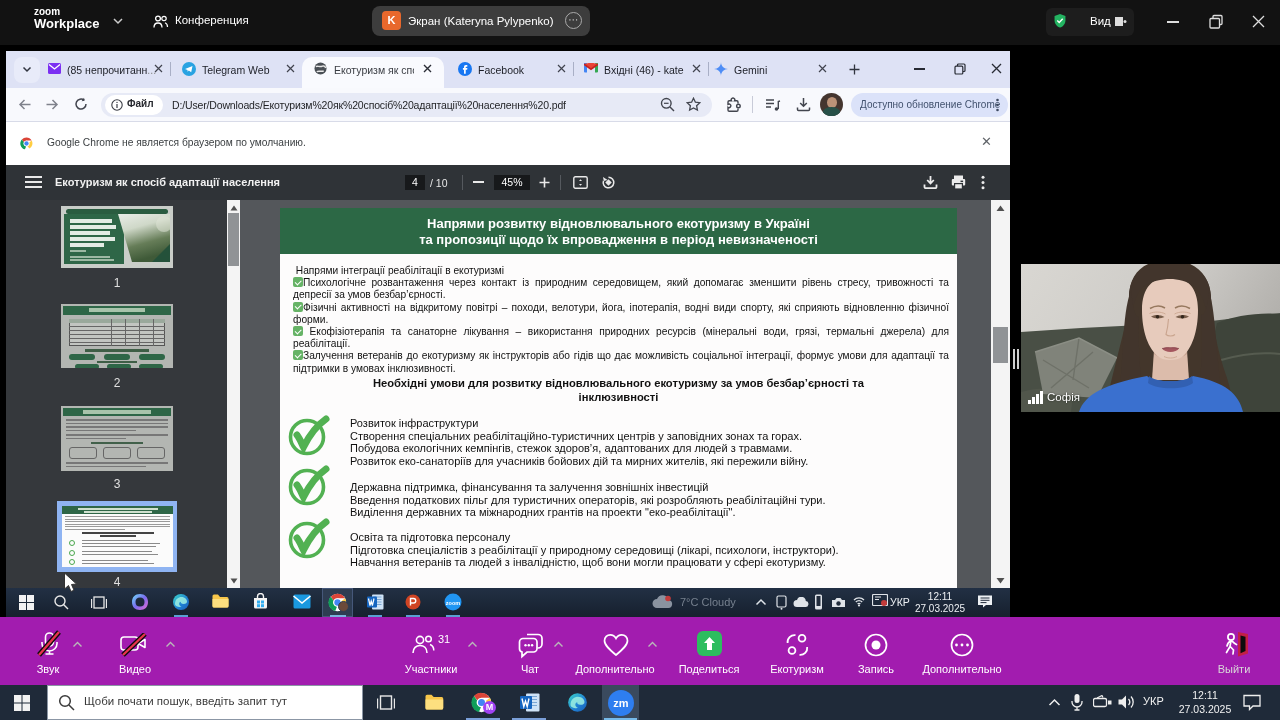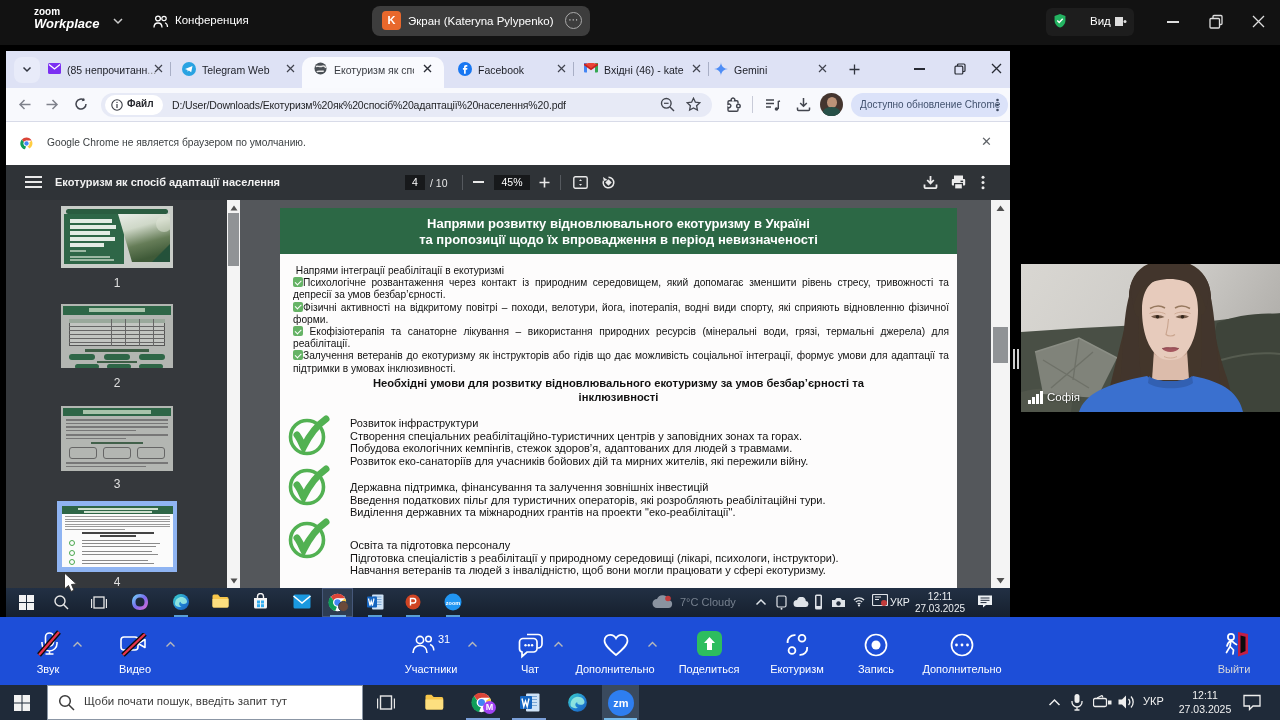--- a/index.html
+++ b/index.html
@@ -1,32 +1,32 @@
 <!DOCTYPE html>
 <html><head>
 <meta charset="utf-8">
 <style>
 * { margin:0; padding:0; box-sizing:border-box; }
 html,body { width:1280px; height:720px; background:#000; font-family:"Liberation Sans",sans-serif; overflow:hidden; }
 .a { position:absolute; }
 #topbar { left:0; top:0; width:1280px; height:45px; background:#121212; }
 #share { left:6px; top:51px; width:1004px; height:566px; background:#54575b; overflow:hidden; }
 #rpanel { left:1010px; top:45px; width:270px; height:572px; background:#000; }
-#zoombar { left:0; top:617px; width:1280px; height:68px; background:#1d4ed8; }
+#zoombar { left:0; top:617px; width:1280px; height:68px; background:#a21caf; }
 #ltask { left:0; top:685px; width:1280px; height:35px; background:#1f2a39; }
 .zlab { position:absolute; top:46px; color:#fff; font-size:11px; text-align:center; width:90px; }
 .chk { display:inline-block; width:10px; height:10px; background:#66b366; border-radius:2px; vertical-align:-1px; position:relative; }
 .chk:after { content:""; position:absolute; left:2px; top:2.5px; width:5px; height:2.5px; border-left:1.6px solid #fff; border-bottom:1.6px solid #fff; transform:rotate(-45deg); }
 </style>
 </head>
 <body>
 
 <div class="a" id="topbar">
   <div class="a" style="left:34px;top:6px;color:#fff;font-size:10px;font-weight:bold;">zoom</div>
-  <div class="a" style="left:34px;top:16px;color:#fff;font-size:13px;font-weight:bold;font-style:italic;">Workplace</div>
+  <div class="a" style="left:34px;top:16px;color:#fff;font-size:13px;font-weight:bold;">Workplace</div>
   <svg class="a" style="left:112px;top:17px" width="12" height="8" viewBox="0 0 12 8">
       <path d="M2 2 L6 6 L10 2" stroke="#ccc" stroke-width="1.5" fill="none"></path>
     </svg>
   <svg class="a" style="left:152px;top:13px" width="17" height="17" viewBox="0 0 17 17">
       <circle cx="6" cy="5.5" r="2.4" fill="none" stroke="#fff" stroke-width="1.3"></circle>
       <path d="M2 14.5 c0-3 2-4.5 4-4.5 s4 1.5 4 4.5" fill="none" stroke="#fff" stroke-width="1.3"></path>
       <circle cx="12" cy="5.5" r="2.2" fill="none" stroke="#fff" stroke-width="1.2"></circle>
       <path d="M13 9.8 c1.3.4 2.5 1.7 2.5 4.2" fill="none" stroke="#fff" stroke-width="1.2"></path>
     </svg>
   <div class="a" style="left:175px;top:14px;color:#fff;font-size:11.5px;">Конференция</div>
@@ -375,21 +375,21 @@
     <div class="a" style="left:70px;top:209px;font-size:11px;line-height:12.7px;color:#111;">Розвиток інфраструктури<br>Створення спеціальних реабілітаційно-туристичних центрів у заповідних зонах та горах.<br>Побудова екологічних кемпінгів, стежок здоровʼя, адаптованих для людей з травмами.<br>Розвиток еко-санаторіїв для учасників бойових дій та мирних жителів, які пережили війну.</div>
     <svg class="a" style="left:6px;top:256px" width="46" height="42" viewBox="0 0 46 42">
         <circle cx="21" cy="23" r="16.5" fill="none" stroke="#52b152" stroke-width="3.6"></circle>
         <path d="M11 21 C14 25 16 30 17.5 33 C22 24 30 12 40 5" fill="none" stroke="#52b152" stroke-width="7" stroke-linecap="round"></path>
       </svg>
     <div class="a" style="left:70px;top:273px;font-size:11px;line-height:12.7px;color:#111;">Державна підтримка, фінансування та залучення зовнішніх інвестицій<br>Введення податкових пільг для туристичних операторів, які розробляють реабілітаційні тури.<br>Виділення державних та міжнародних грантів на проекти "еко-реабілітації".</div>
     <svg class="a" style="left:6px;top:309px" width="46" height="42" viewBox="0 0 46 42">
         <circle cx="21" cy="23" r="16.5" fill="none" stroke="#52b152" stroke-width="3.6"></circle>
         <path d="M11 21 C14 25 16 30 17.5 33 C22 24 30 12 40 5" fill="none" stroke="#52b152" stroke-width="7" stroke-linecap="round"></path>
       </svg>
-    <div class="a" style="left:70px;top:323px;font-size:11px;line-height:12.7px;color:#111;margin-top:8px;">Освіта та підготовка персоналу<br>Підготовка спеціалістів з реабілітації у природному середовищі (лікарі, психологи, інструктори).<br>Навчання ветеранів та людей з інвалідністю, щоб вони могли працювати у сфері екотуризму.</div>
+    <div class="a" style="left:70px;top:323px;font-size:11px;line-height:12.7px;color:#111;">Освіта та підготовка персоналу<br>Підготовка спеціалістів з реабілітації у природному середовищі (лікарі, психологи, інструктори).<br>Навчання ветеранів та людей з інвалідністю, щоб вони могли працювати у сфері екотуризму.</div>
   </div>
 
   <div class="a" style="left:985px;top:149px;width:19px;height:388px;background:#f4f4f4;"></div>
   <svg class="a" style="left:990px;top:154px" width="9" height="7" viewBox="0 0 9 7">
       <path d="M4.5 0.5 L8.5 6 H0.5 Z" fill="#505050"></path>
     </svg>
   <div class="a" id="vthumb" style="left:987px;top:276px;width:15px;height:36px;background:#909396;"></div>
   <svg class="a" style="left:990px;top:526px" width="9" height="7" viewBox="0 0 9 7">
       <path d="M4.5 6.5 L8.5 1 H0.5 Z" fill="#505050"></path>
     </svg>

